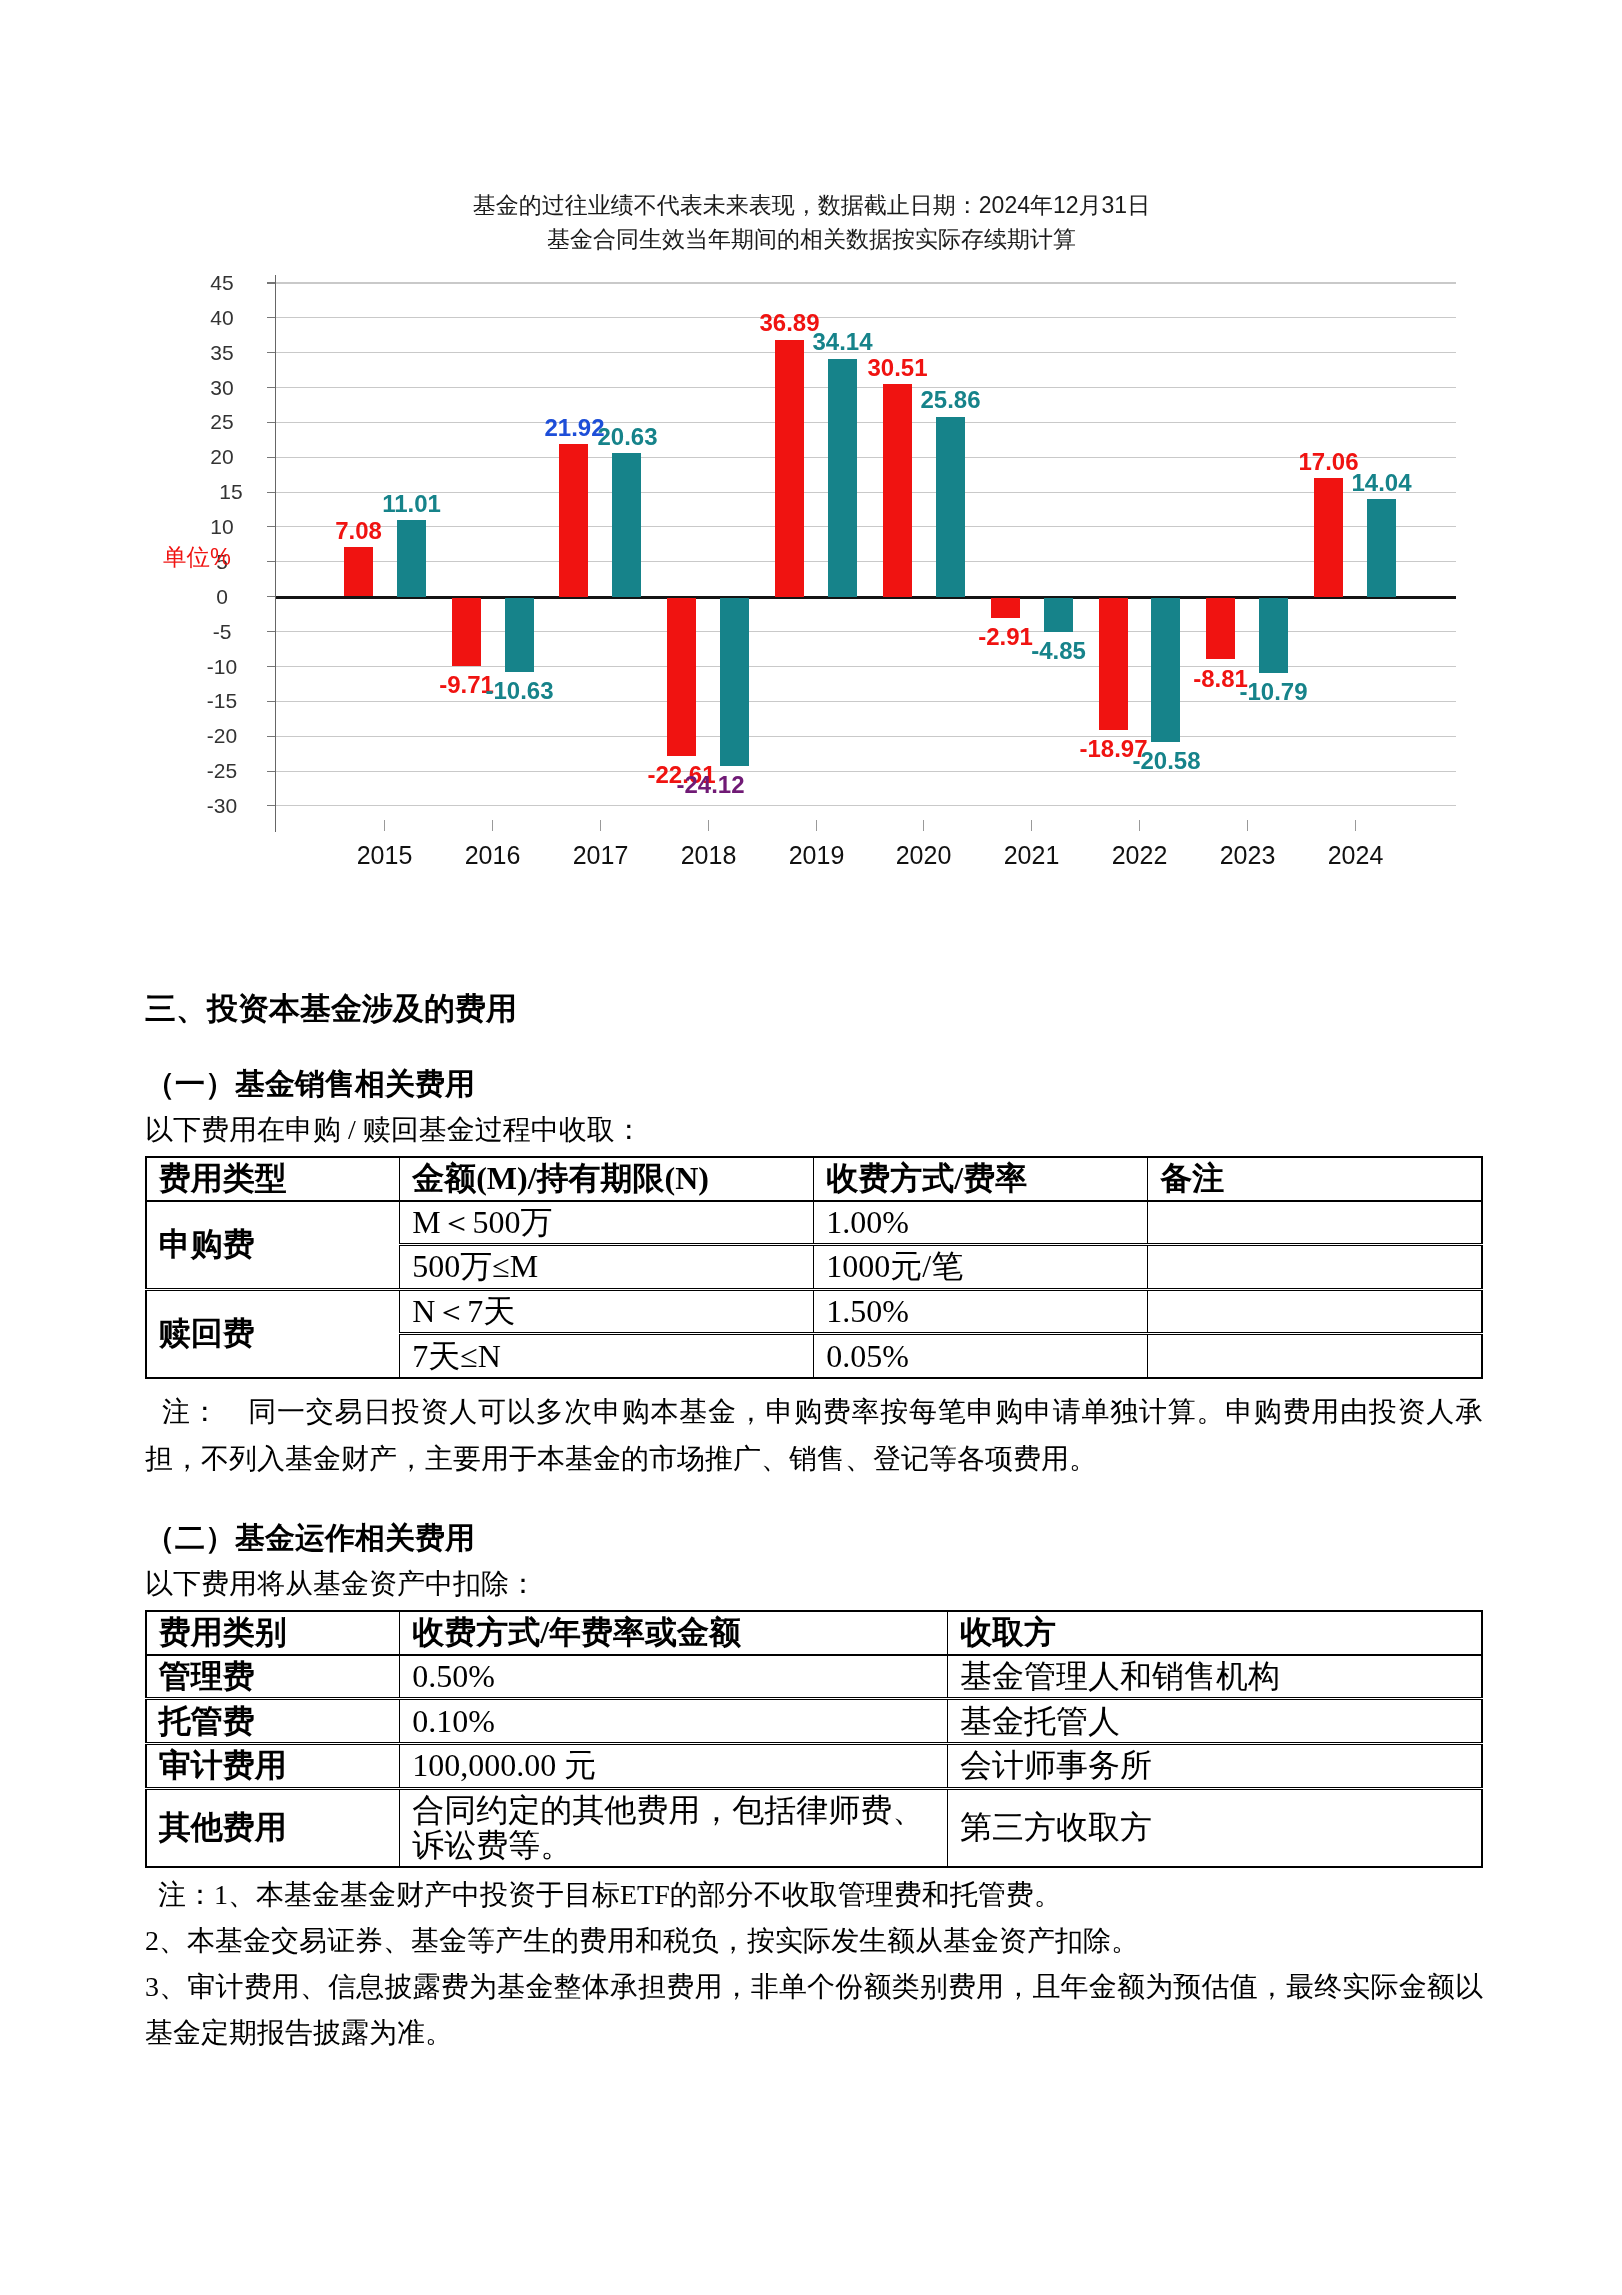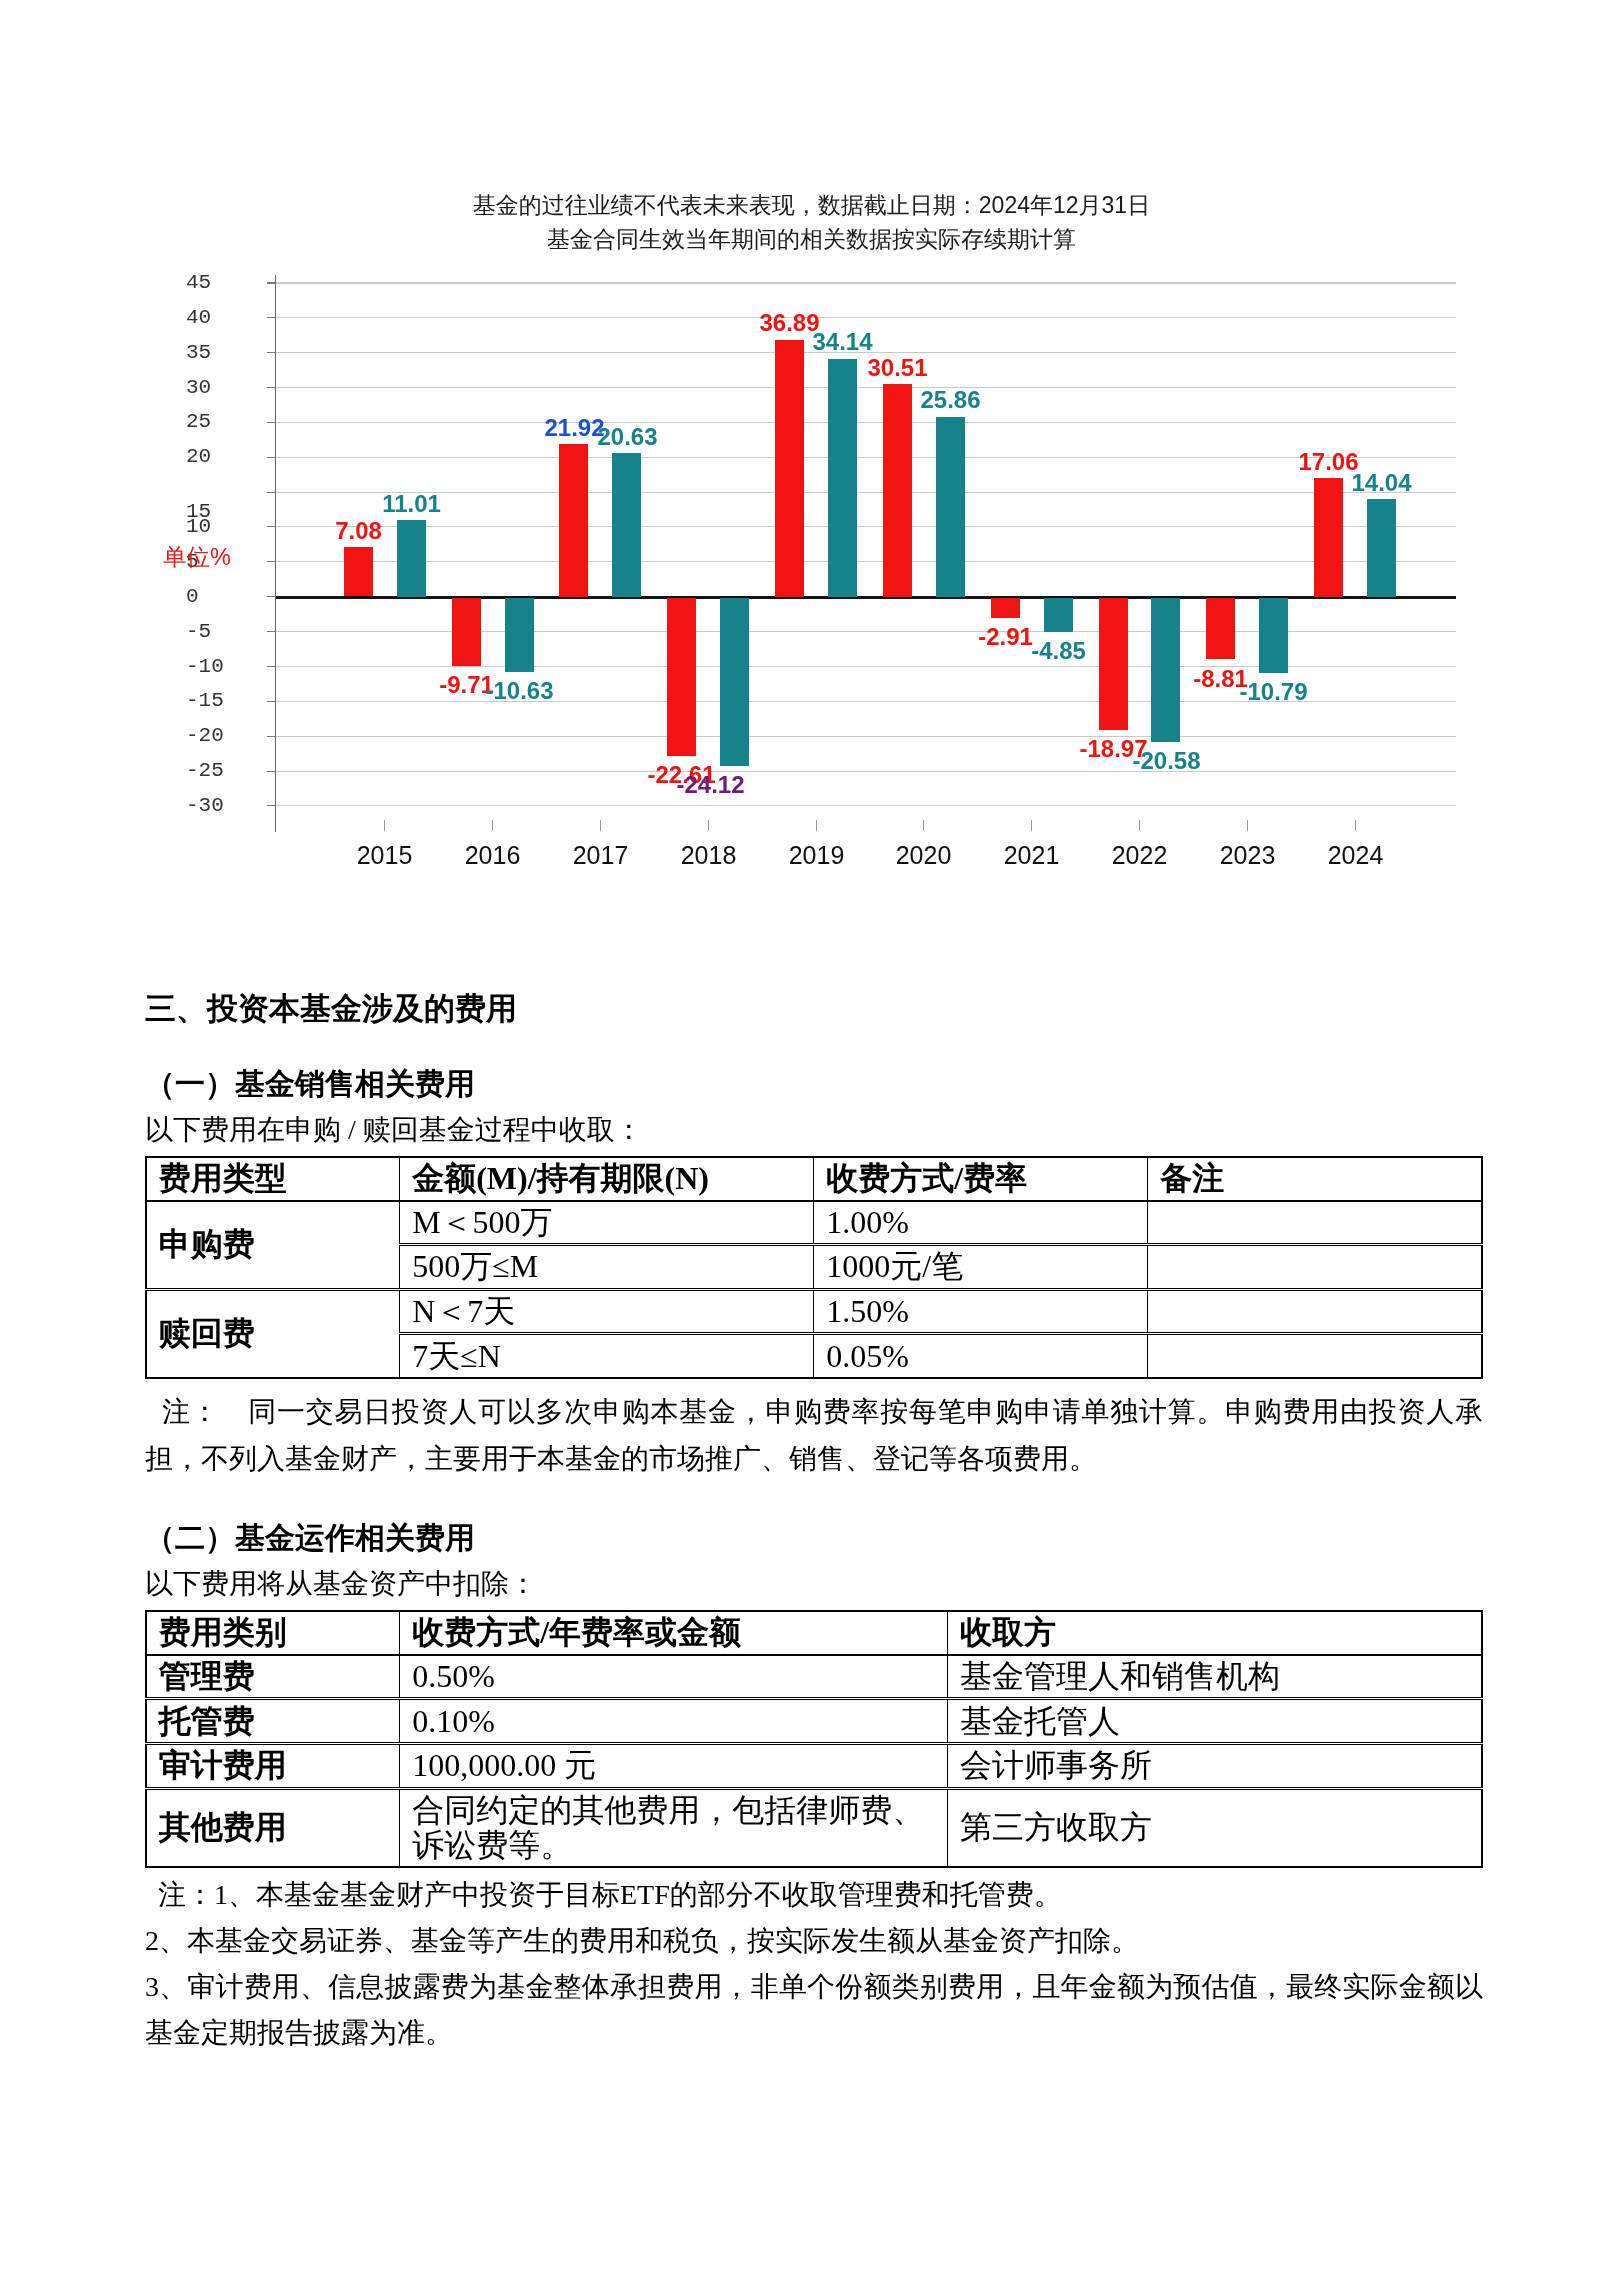--- a/index.html
+++ b/index.html
@@ -8,21 +8,21 @@
 
   
   .chart-titles{position:absolute;top:188px;left:0;width:1623px;text-align:center;
                 font-family:"Liberation Sans",sans-serif;font-size:23px;line-height:34px;color:#1a1a1a;}
   #chart{position:absolute;top:268px;left:150px;width:1314px;height:667px;
          font-family:"Liberation Sans",sans-serif;}
   .gridline{position:absolute;height:1.3px;background:#c9c9c9;}
   .zeroline{position:absolute;height:3.3px;background:#141414;}
   .axisline{position:absolute;width:1.3px;background:#666;}
   .ytick{position:absolute;width:9.2px;height:1.3px;background:#777;}
-  .ylabel{position:absolute;width:72px;text-align:left;font-size:21px;color:#333;line-height:26px;font-family:Liberation Mono, monospace;}
+  .ylabel{position:absolute;width:72px;text-align:center;font-size:21px;color:#333;line-height:26px;}
   .unit-label{position:absolute;font-size:23.5px;}
   .bar{position:absolute;width:29px;}
   .dlabel{position:absolute;width:111px;text-align:center;font-size:24px;font-weight:700;line-height:29px;}
   .xtick{position:absolute;width:1.3px;height:10.5px;background:#999;}
   .xlabel{position:absolute;width:111px;text-align:center;font-size:25px;color:#111;line-height:29px;}
   .legend{position:absolute;display:flex;justify-content:center;align-items:center;gap:25px;}
   .legend-item{display:flex;align-items:center;gap:7.8px;font-size:22px;color:#222;}
   .legend-swatch{width:19.6px;height:19.6px;}
 
   
@@ -68,21 +68,21 @@
       <div class="ytick" style="left: 117px; top: 119px;"></div>
       <div class="ylabel" style="left: 36px; top: 107px;">30</div>
       <div class="gridline" style="left: 126px; top: 154px; width: 1180px; background: rgb(201, 201, 201);"></div>
       <div class="ytick" style="left: 117px; top: 154px;"></div>
       <div class="ylabel" style="left: 36px; top: 141px;">25</div>
       <div class="gridline" style="left: 126px; top: 189px; width: 1180px; background: rgb(201, 201, 201);"></div>
       <div class="ytick" style="left: 117px; top: 189px;"></div>
       <div class="ylabel" style="left: 36px; top: 176px;">20</div>
       <div class="gridline" style="left: 126px; top: 224px; width: 1180px; background: rgb(201, 201, 201);"></div>
       <div class="ytick" style="left: 117px; top: 224px;"></div>
-      <div class="ylabel" style="left: 36px; top: 211px; margin-top: 20px;">15</div>
+      <div class="ylabel" style="left: 45px; top: 211px;">15</div>
       <div class="gridline" style="left: 126px; top: 258px; width: 1180px; background: rgb(201, 201, 201);"></div>
       <div class="ytick" style="left: 117px; top: 258px;"></div>
       <div class="ylabel" style="left: 36px; top: 246px;">10</div>
       <div class="gridline" style="left: 126px; top: 293px; width: 1180px; background: rgb(201, 201, 201);"></div>
       <div class="ytick" style="left: 117px; top: 293px;"></div>
       <div class="ylabel" style="left: 36px; top: 281px;">5</div>
       <div class="ytick" style="left: 117px; top: 328px;"></div>
       <div class="ylabel" style="left: 36px; top: 316px;">0</div>
       <div class="gridline" style="left: 126px; top: 363px; width: 1180px; background: rgb(201, 201, 201);"></div>
       <div class="ytick" style="left: 117px; top: 363px;"></div>

